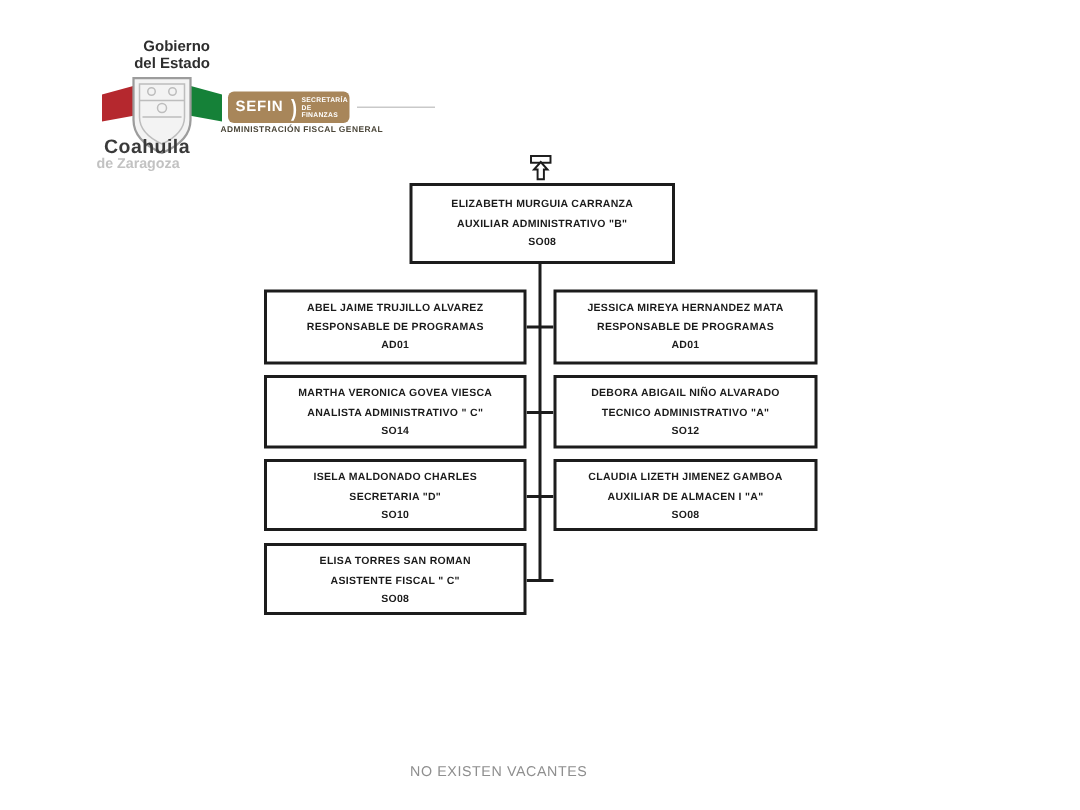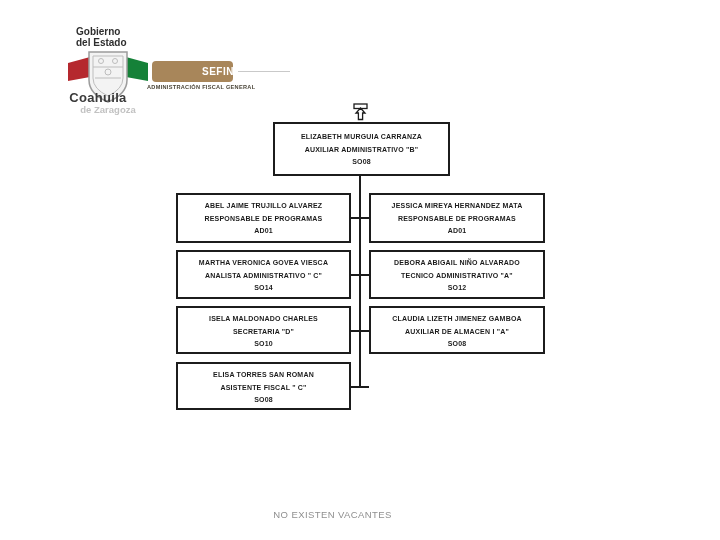--- a/index.html
+++ b/index.html
@@ -1,31 +1,31 @@
 <!DOCTYPE html>
 <html><head>
 <meta charset="utf-8">
 <style>
   html,body{margin:0;padding:0;}
   body{
     width:720px;height:540px;position:relative;background:#ffffff;
     font-family:"Liberation Sans", sans-serif;overflow:hidden;
   }
   
-  .gob-text{position:absolute;left:76px;top:26px;width:64px;text-align:left;
+  .gob-text{position:absolute;left:76px;top:26px;width:64px;text-align:right;
     font-weight:bold;color:#2e2e2e;font-size:10px;line-height:11px;}
   .crest{position:absolute;left:66px;top:50px;}
   .coahuila{position:absolute;left:56px;top:90px;width:84px;text-align:center;
     font-weight:bold;font-size:13px;color:#3a3a3a;letter-spacing:0.3px;}
-  .zaragoza{position:absolute;left:66px;top:104px;width:84px;text-align:center;
+  .zaragoza{position:absolute;left:50px;top:104px;width:84px;text-align:center;
     font-size:9.5px;color:#c2c2c2;font-weight:bold;}
   .sefin-badge{position:absolute;left:152px;top:61px;width:81px;height:21px;
     background:#a8865a;border-radius:4px;display:flex;align-items:center;}
   .sefin-label{flex:0 0 auto;width:42px;text-align:center;color:#ffffff;
-    font-weight:bold;font-size:10px;letter-spacing:0.5px;padding-left:45px;}
+    font-weight:bold;font-size:10px;letter-spacing:0.5px;}
   .sefin-chev{flex:0 0 auto;color:#ffffff;font-weight:bold;font-size:12px;
     transform:scaleY(1.3);margin-right:3px;}
   .sefin-sub{flex:1 1 auto;color:#ffffff;font-weight:bold;font-size:4.5px;
     line-height:5px;letter-spacing:0.2px;}
   .afg-label{position:absolute;left:147px;top:84px;width:120px;
     font-size:5.6px;font-weight:bold;color:#4b4639;letter-spacing:0.3px;}
   .hdr-rule{position:absolute;left:238px;top:71px;width:52px;height:1px;background:#c9c9c9;}
   
   .org-box{position:absolute;background:#ffffff;border:2px solid #1c1c1c;
     box-sizing:border-box;text-align:center;padding-top:5px;}

